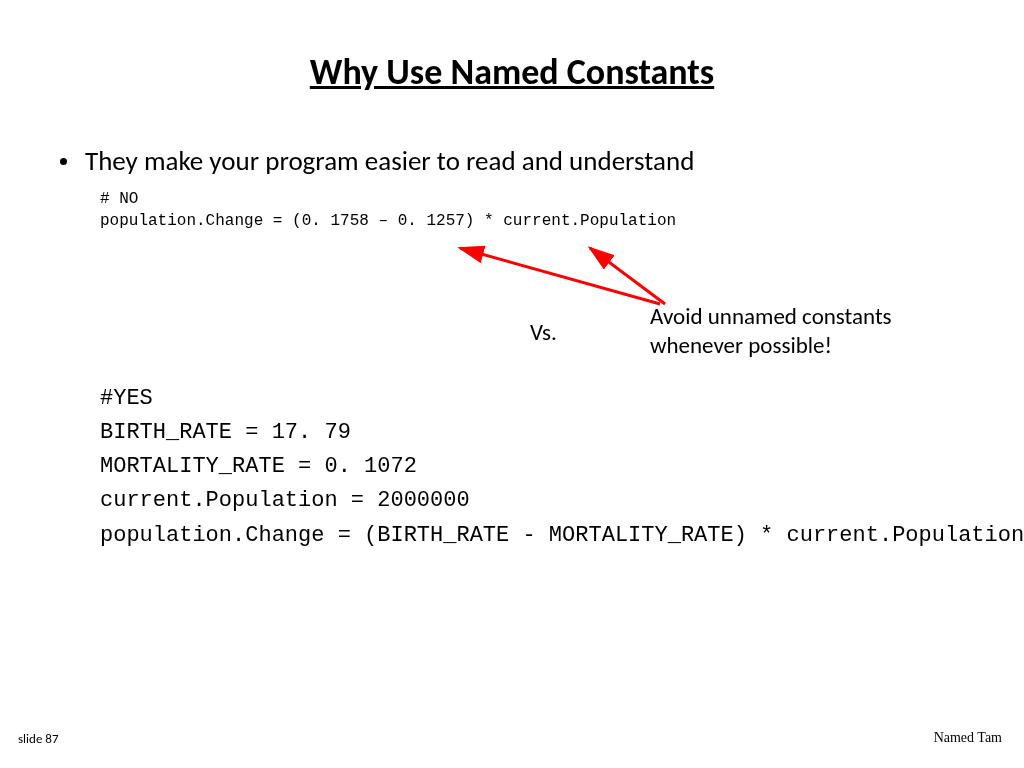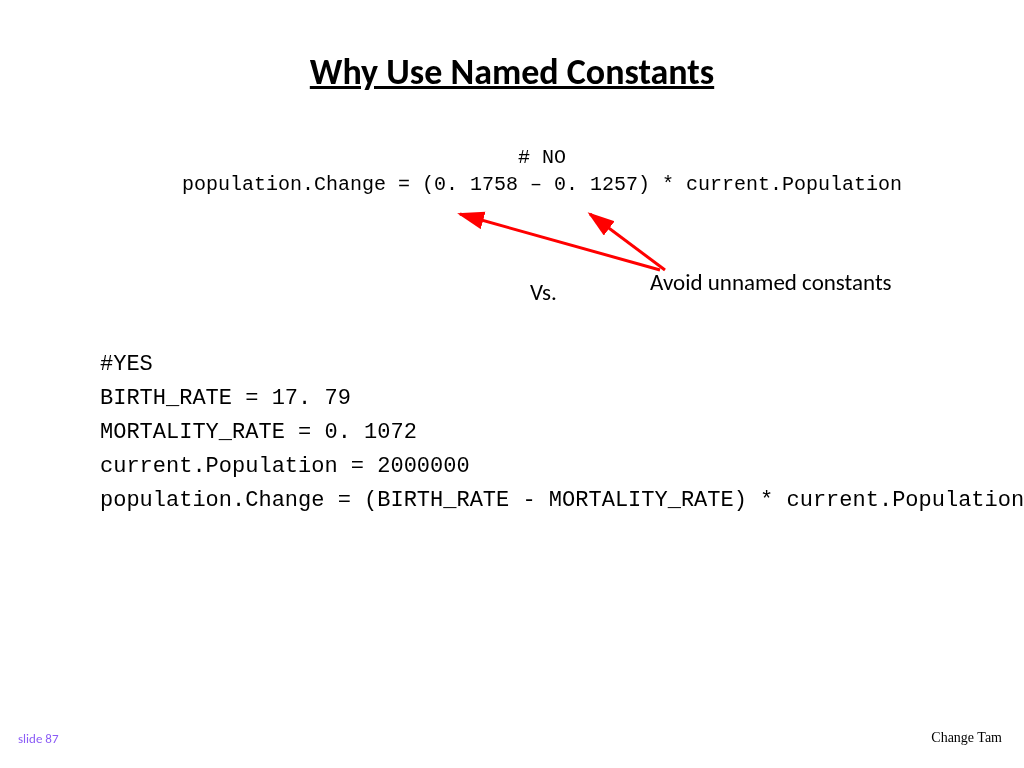--- a/index.html
+++ b/index.html
@@ -40,36 +40,35 @@
     margin-top: 14px;
     margin-right: 18px;
     flex-shrink: 0;
   }
   .bullet-text {
     font-size: 27px;
     color: #000;
   }
   .code-block {
     font-family: "Courier New", monospace;
-    font-size: 20px;
+    font-size: 16px;
     color: #000;
     margin-left: 60px;
     line-height: 1.35;
     white-space: pre;
-    text-align: center;
   }
   .vs-row {
     position: relative;
     height: 110px;
     margin-top: 10px;
   }
   .vs-label {
     position: absolute;
     left: 490px;
-    top: 70px;
+    top: 76px;
     font-family: Calibri, Arial, sans-serif;
     font-size: 23px;
     color: #000;
   }
   .callout {
     position: absolute;
     left: 610px;
     top: 60px;
     font-family: Calibri, Arial, sans-serif;
     font-size: 23px;
@@ -89,61 +88,66 @@
     margin-left: 60px;
     margin-top: 30px;
     line-height: 1.55;
     white-space: pre;
   }
   .footer-left {
     position: absolute;
     left: 18px;
     bottom: 22px;
     font-size: 13px;
-    color: #8b5cf6;
+    color: #000000;
     font-family: Calibri, Arial, sans-serif;
   }
   .footer-right {
     position: absolute;
     right: 22px;
     bottom: 22px;
     font-size: 14px;
     color: #000;
     font-family: "Times New Roman", serif;
   }
 </style>
 </head>
 <body>
 
 <div class="slide">
 
   <div class="title">Why Use Named Constants</div>
 
+  <div class="bullet-row">
+    <div class="bullet-dot"></div>
+    <div class="bullet-text">They make your program easier to read and understand</div>
+  </div>
 
   <div class="code-block"><span># NO</span>
 <span>population.Change = (0. 1758 – 0. 1257) * current.Population</span></div>
 
   <div class="vs-row">
     <svg class="arrows" width="700" height="120">
       <defs>
         <marker id="ah" markerWidth="10" markerHeight="10" refX="8" refY="3" orient="auto">
           <path d="M0,0 L9,3 L0,6 Z" fill="#ff0000"></path>
         </marker>
       </defs>
       <line x1="620" y1="62" x2="420" y2="6" stroke="#ff0000" stroke-width="3" marker-end="url(#ah)"></line>
       <line x1="625" y1="62" x2="550" y2="6" stroke="#ff0000" stroke-width="3" marker-end="url(#ah)"></line>
     </svg>
     <div class="vs-label">Vs.</div>
     <div class="callout">
       <div>Avoid unnamed constants</div>
+      <div>whenever possible!</div>
     </div>
   </div>
 
   <div class="yes-block"><span>#YES</span>
 <span>BIRTH_RATE = 17. 79</span>
 <span>MORTALITY_RATE = 0. 1072</span>
 <span>current.Population = 2000000</span>
 <span>population.Change = (BIRTH_RATE - MORTALITY_RATE) * current.Population</span></div>
 
   <div class="footer-left">slide 87</div>
-  <div class="footer-right">Change Tam</div>
+  <div class="footer-right">Named Tam</div>
 
 </div>
 
 </body></html>

